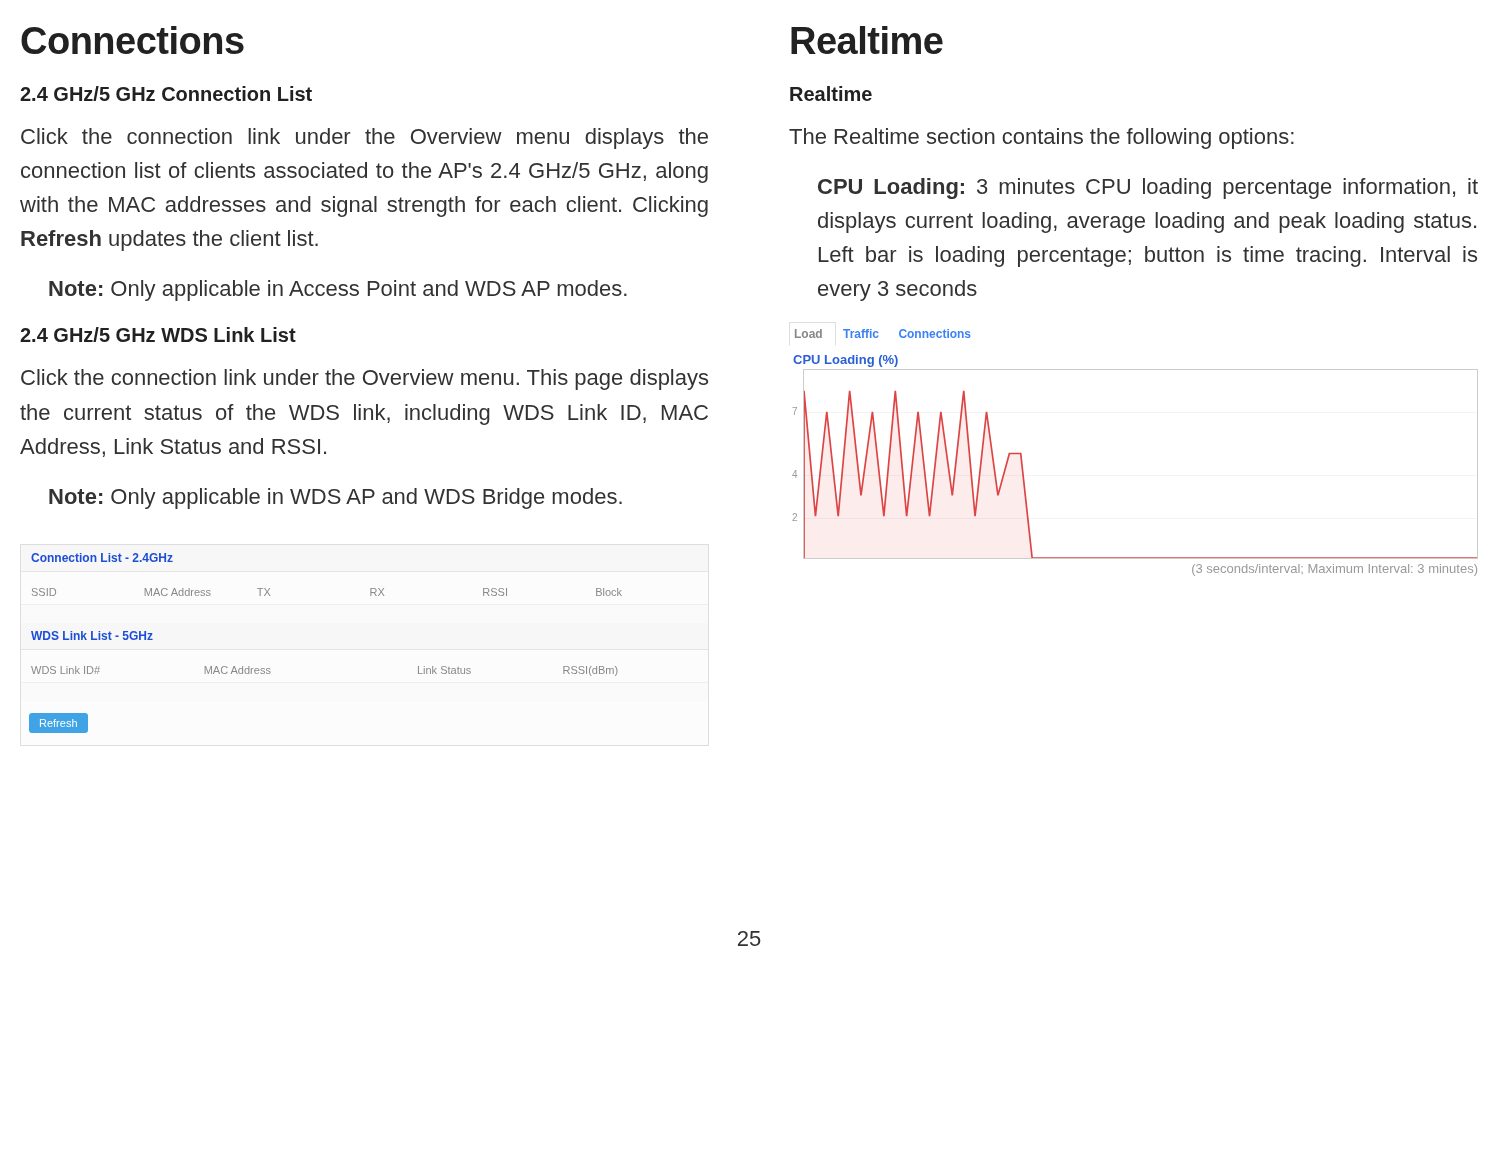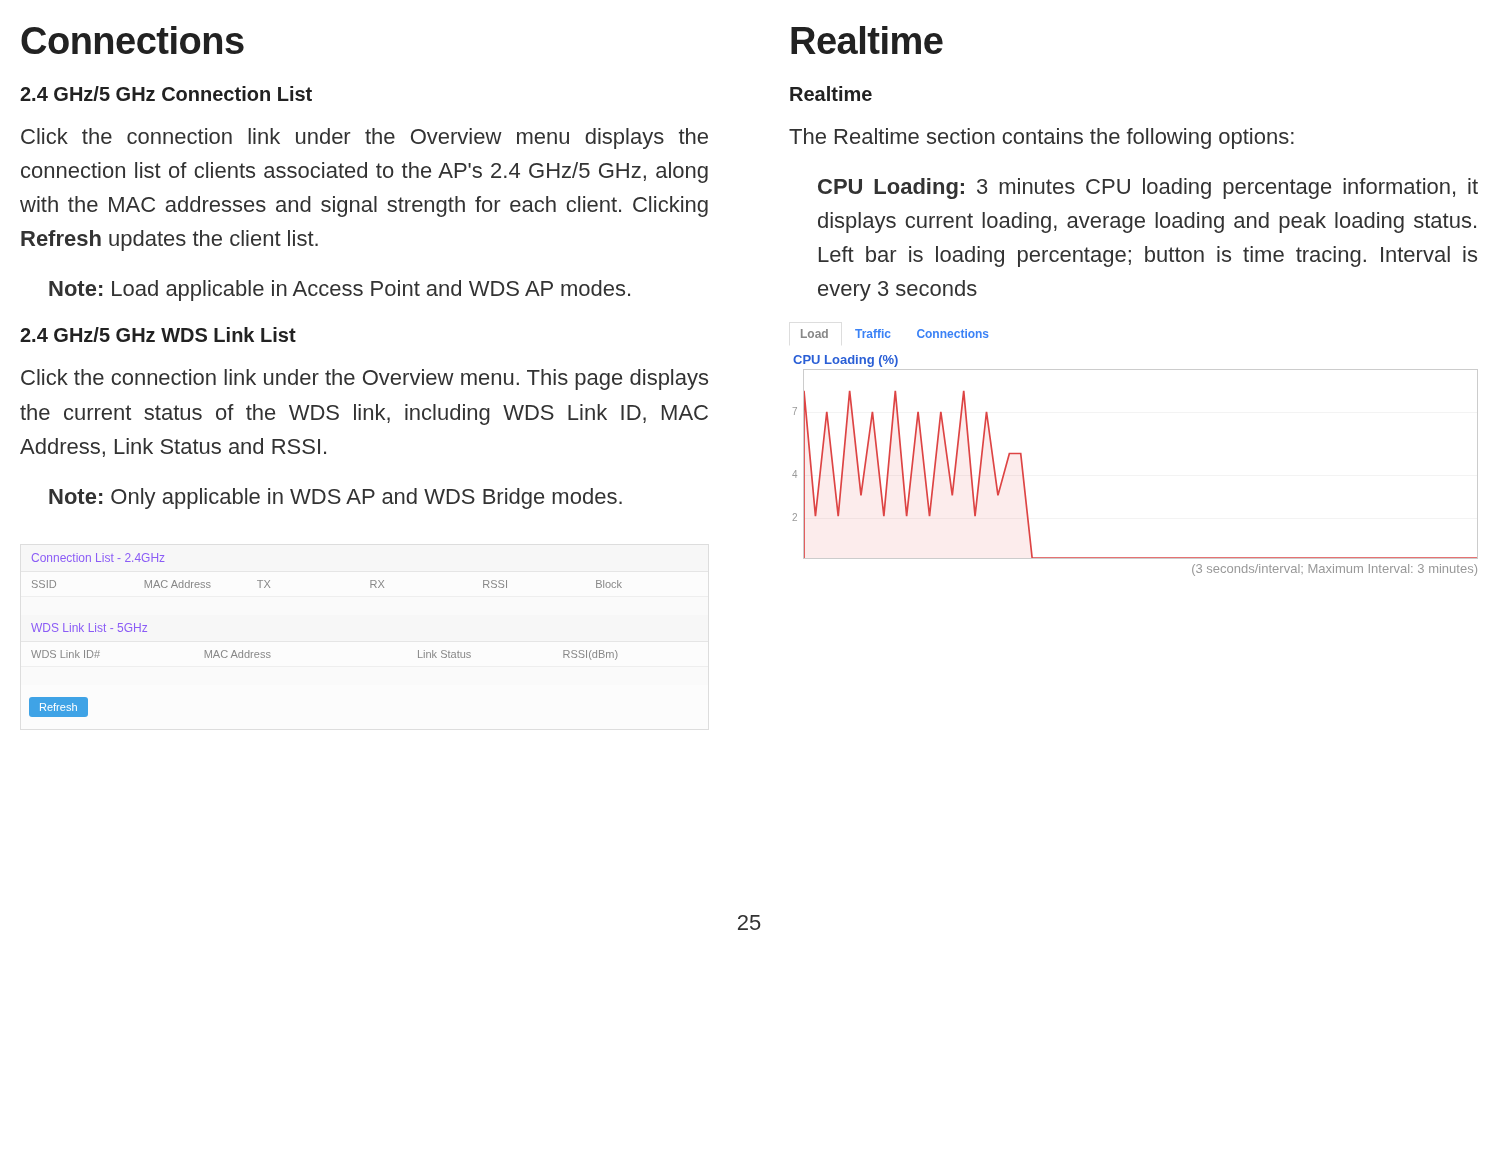--- a/index.html
+++ b/index.html
@@ -46,52 +46,52 @@
   .mini-screenshot {
     margin-top: 30px;
     border: 1px solid #ddd;
     font-size: 12px;
     color: #666;
     background: #fcfcfc;
   }
   .mini-header {
     background: #f7f7f7;
     padding: 6px 10px;
-    font-weight: normal;
-    color: #8b5cf6;
+    font-weight: bold;
+    color: #1d4ed8;
     border-bottom: 1px solid #e5e5e5;
     font-size: 12px;
   }
   .mini-row {
     display: flex;
     padding: 6px 10px;
     border-bottom: 1px solid #eee;
     gap: 10px;
   }
-  .mini-cell { flex: 1; font-size: 11px; color: #888; }
+  .mini-cell { flex: 1; font-size: 11px; color: #888; margin-top: 8px; }
   .mini-space { height: 18px; background:#fafafa; }
   .refresh-btn {
     display: inline-block;
     background: #3fa3e6;
     color: #fff;
     font-size: 11px;
     padding: 4px 10px;
     border-radius: 3px;
     margin: 12px 8px;
     border: none;
   }
 
   
   .rt-tabs {
     margin-top: 16px;
     font-size: 12px;
   }
   .rt-tab {
     display: inline-block;
-    padding: 4px 12px 4px 10px;
+    padding: 4px 12px 4px 4px;
     font-weight: bold;
   }
   .rt-tab.active { color: #888; border: 1px solid #ddd; border-bottom: 1px solid #fff; background:#fff; }
   .rt-tab.inactive { color: #3b82f6; }
   .chart-title {
     color: #2a5fd6;
     font-weight: bold;
     font-size: 13px;
     margin: 6px 0 0 4px;
   }
@@ -147,21 +147,21 @@
 
 <div class="page">
   <div class="col">
     <h1>Connections</h1>
 
     <h2>2.4 GHz/5 GHz Connection List</h2>
     <p>
       <span>Click the connection link under the Overview menu displays the connection list of clients associated to the AP's 2.4 GHz/5 GHz, along with the MAC addresses and signal strength for each client. Clicking </span><span class="bold">Refresh</span><span> updates the client list.</span>
     </p>
     <p class="note">
-      <span class="bold">Note:</span><span> Load applicable in Access Point and WDS AP modes.</span>
+      <span class="bold">Note:</span><span> Only applicable in Access Point and WDS AP modes.</span>
     </p>
 
     <h2>2.4 GHz/5 GHz WDS Link List</h2>
     <p>Click the connection link under the Overview menu. This page displays the current status of the WDS link, including WDS Link ID, MAC Address, Link Status and RSSI.</p>
     <p class="note">
       <span class="bold">Note:</span><span> Only applicable in WDS AP and WDS Bridge modes.</span>
     </p>
 
     <div class="mini-screenshot">
       <div class="mini-header">Connection List - 2.4GHz</div>

